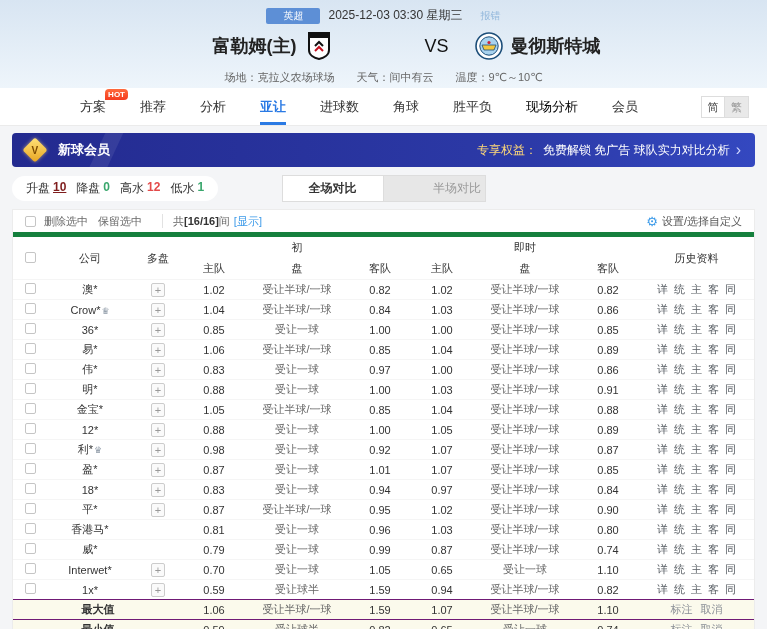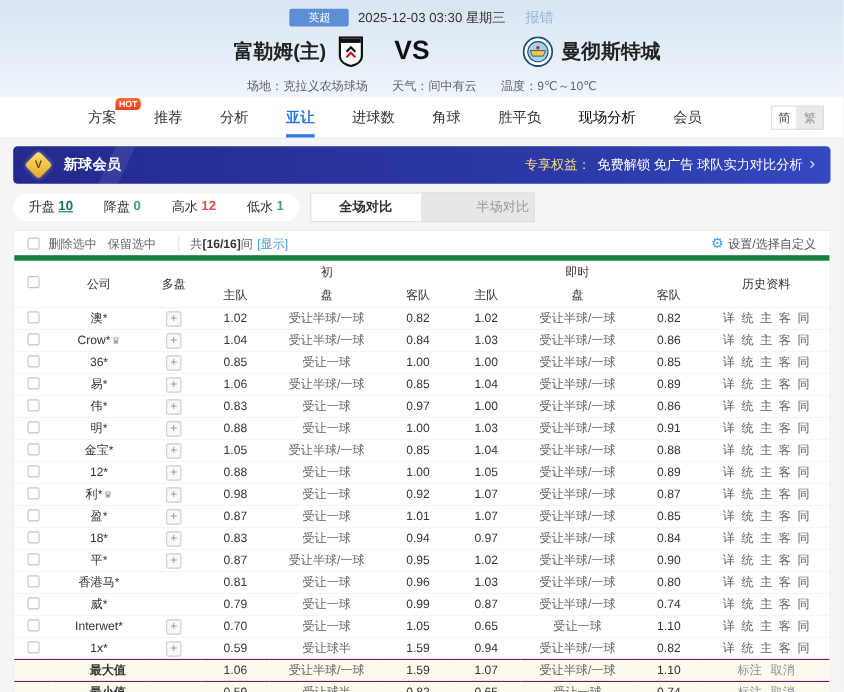--- a/index.html
+++ b/index.html
@@ -3,27 +3,27 @@
 <meta charset="utf-8">
 <style>
   * { margin:0; padding:0; box-sizing:border-box; }
   body { font-family:"Liberation Sans","DejaVu Sans",sans-serif; background:#e9ebee; }
   .page { width:767px; height:629px; background:#f4f5f7; overflow:hidden; position:relative; }
 
   
   .match-header { height:88px; background:linear-gradient(180deg,#d8e5f2,#eef5fb); padding-top:7px; }
   .date-row { display:flex; justify-content:center; align-items:center; gap:8px; font-size:12px; color:#333; }
   .league-badge { background:#5d8fd6; color:#fff; font-size:10px; padding:1px 17px; border-radius:2px; }
-  .report-link { color:#93b8dc; font-size:13px; margin-left:10px; }
+  .report-link { color:#93b8dc; font-size:10px; margin-left:10px; }
   .teams-row { display:flex; align-items:center; margin-top:4px; height:36px;padding-left:40px; }
   .team-side { flex:1; display:flex; align-items:center; gap:8px; }
   .team-side.home { justify-content:flex-end; padding-right:26px; }
   .team-side.away { justify-content:flex-start; padding-left:26px; }
   .team-name { font-size:18px; font-weight:bold; color:#222; }
-  .vs { width:90px; text-align:left; font-size:24px; font-weight:bold; color:#111; }
+  .vs { width:90px; text-align:right; font-size:18px; font-weight:normal; color:#111; }
   .crest { width:28px; height:28px; }
   .venue-row { display:flex; justify-content:center; gap:22px; font-size:11px; color:#666; margin-top:6px; }
 
   
   .nav { height:38px; background:#fff; border-bottom:1px solid #ebebeb; display:flex; align-items:center; padding-left:80px; position:relative; }
   .tabs { display:flex; height:100%; gap:34px; }
   .tab { display:flex; align-items:center; font-size:13px; color:#333; cursor:pointer; position:relative; border-bottom:3px solid transparent; padding-top:3px; }
   .tab.active { color:#2a7ae4; font-weight:bold; border-bottom-color:#2a7ae4; }
   .tab.highlight { color:#000000; }
   .hot { position:absolute; top:1px; right:-22px; background:linear-gradient(180deg,#ff6a3c,#f43b1e); color:#fff; font-size:8px; padding:1px 3px; border-radius:4px 4px 4px 0; font-weight:bold; }
@@ -38,21 +38,21 @@
   .vip-diamond { width:18px; height:18px; background:linear-gradient(135deg,#ffe27a,#e8a520); transform:rotate(45deg); display:flex; align-items:center; justify-content:center; border-radius:3px; margin-right:14px; box-shadow:0 0 4px rgba(255,220,120,.6); }
   .vip-diamond span { transform:rotate(-45deg); font-size:10px; font-weight:bold; color:#7c4a00; }
   .banner-title { font-size:13px; font-weight:bold; }
   .banner-right { margin-left:auto; display:flex; align-items:center; gap:6px; font-size:12px; }
   .benefit-label { color:#ffd978; }
   .benefit-text { color:#fff; }
   .chev { font-size:16px; color:#cfd6ff; }
 
   
   .filter-row { margin:7px 12px 0; height:28px; position:relative; display:flex; align-items:center; }
-  .stats-pill { background:#fff; border-radius:14px; padding:4px 14px; display:flex; gap:28px; font-size:12px; color:#333; }
+  .stats-pill { background:#fff; border-radius:14px; padding:4px 14px; display:flex; gap:10px; font-size:12px; color:#333; }
   .stat { display:flex; gap:3px; }
   .toggle-group { position:absolute; left:50%; transform:translateX(-50%); display:flex; }
   .toggle { width:102px; height:27px; display:flex; align-items:center; justify-content:center; font-size:12px; cursor:pointer; }
   .toggle.full { background:#fff; border:1px solid #ddd; color:#333; font-weight:bold; }
   .toggle.half { background:#e7e7e7; border:1px solid #ddd; border-left:none; color:#999;padding-left:46px; }
 
   
   .card { margin:7px 12px 0; background:#fff; border:1px solid #ececec; }
   .toolbar { height:27px; display:flex; align-items:center; padding:0 12px; font-size:11px; color:#666; border-bottom:5px solid #15803d; }
   .cb { width:11px; height:11px; border:1px solid #c5c5c5; border-radius:2px; display:inline-block; background:#fff; }
@@ -143,21 +143,21 @@
       <span class="benefit-label">专享权益：</span>
       <span class="benefit-text">免费解锁 免广告 球队实力对比分析</span>
       <span class="chev">›</span>
     </div>
   </div>
 
   <div class="filter-row">
     <div class="stats-pill">
         <span class="stat">
           <span>升盘</span>
-          <b style="color: #0f766e; text-decoration: underline;">10</b>
+          <b style="color: #7f1d1d; text-decoration: underline;">10</b>
         </span>
         <span class="stat">
           <span>降盘</span>
           <b style="color: rgb(58, 167, 109);">0</b>
         </span>
         <span class="stat">
           <span>高水</span>
           <b style="color: rgb(227, 74, 74);">12</b>
         </span>
         <span class="stat">

